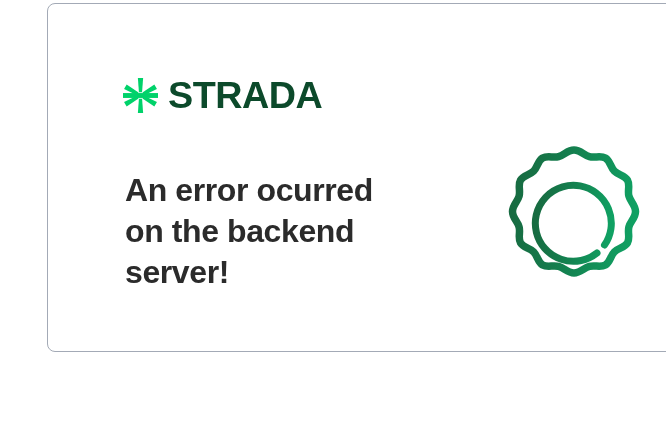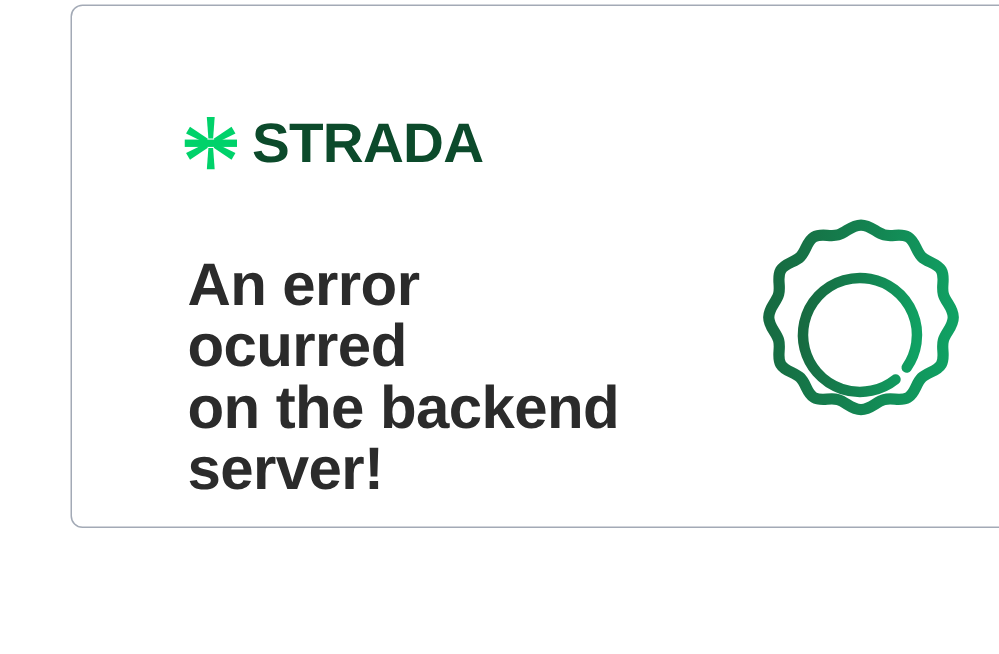--- a/index.html
+++ b/index.html
@@ -67,21 +67,21 @@
 
   
   .headline {
     position: absolute;
     left: 77px;
     top: 166px;
     width: 300px;
     margin: 0;
     font-family: "Liberation Sans", "DejaVu Sans", sans-serif;
     font-weight: 700;
-    font-size: 40px;
+    font-size: 32px;
     line-height: 41px;
     letter-spacing: -0.4px;
     color: #2b2b2b;
     white-space: pre-line;
   }
 
   
   .gear-wrap {
     position: absolute;
     left: 446px;

